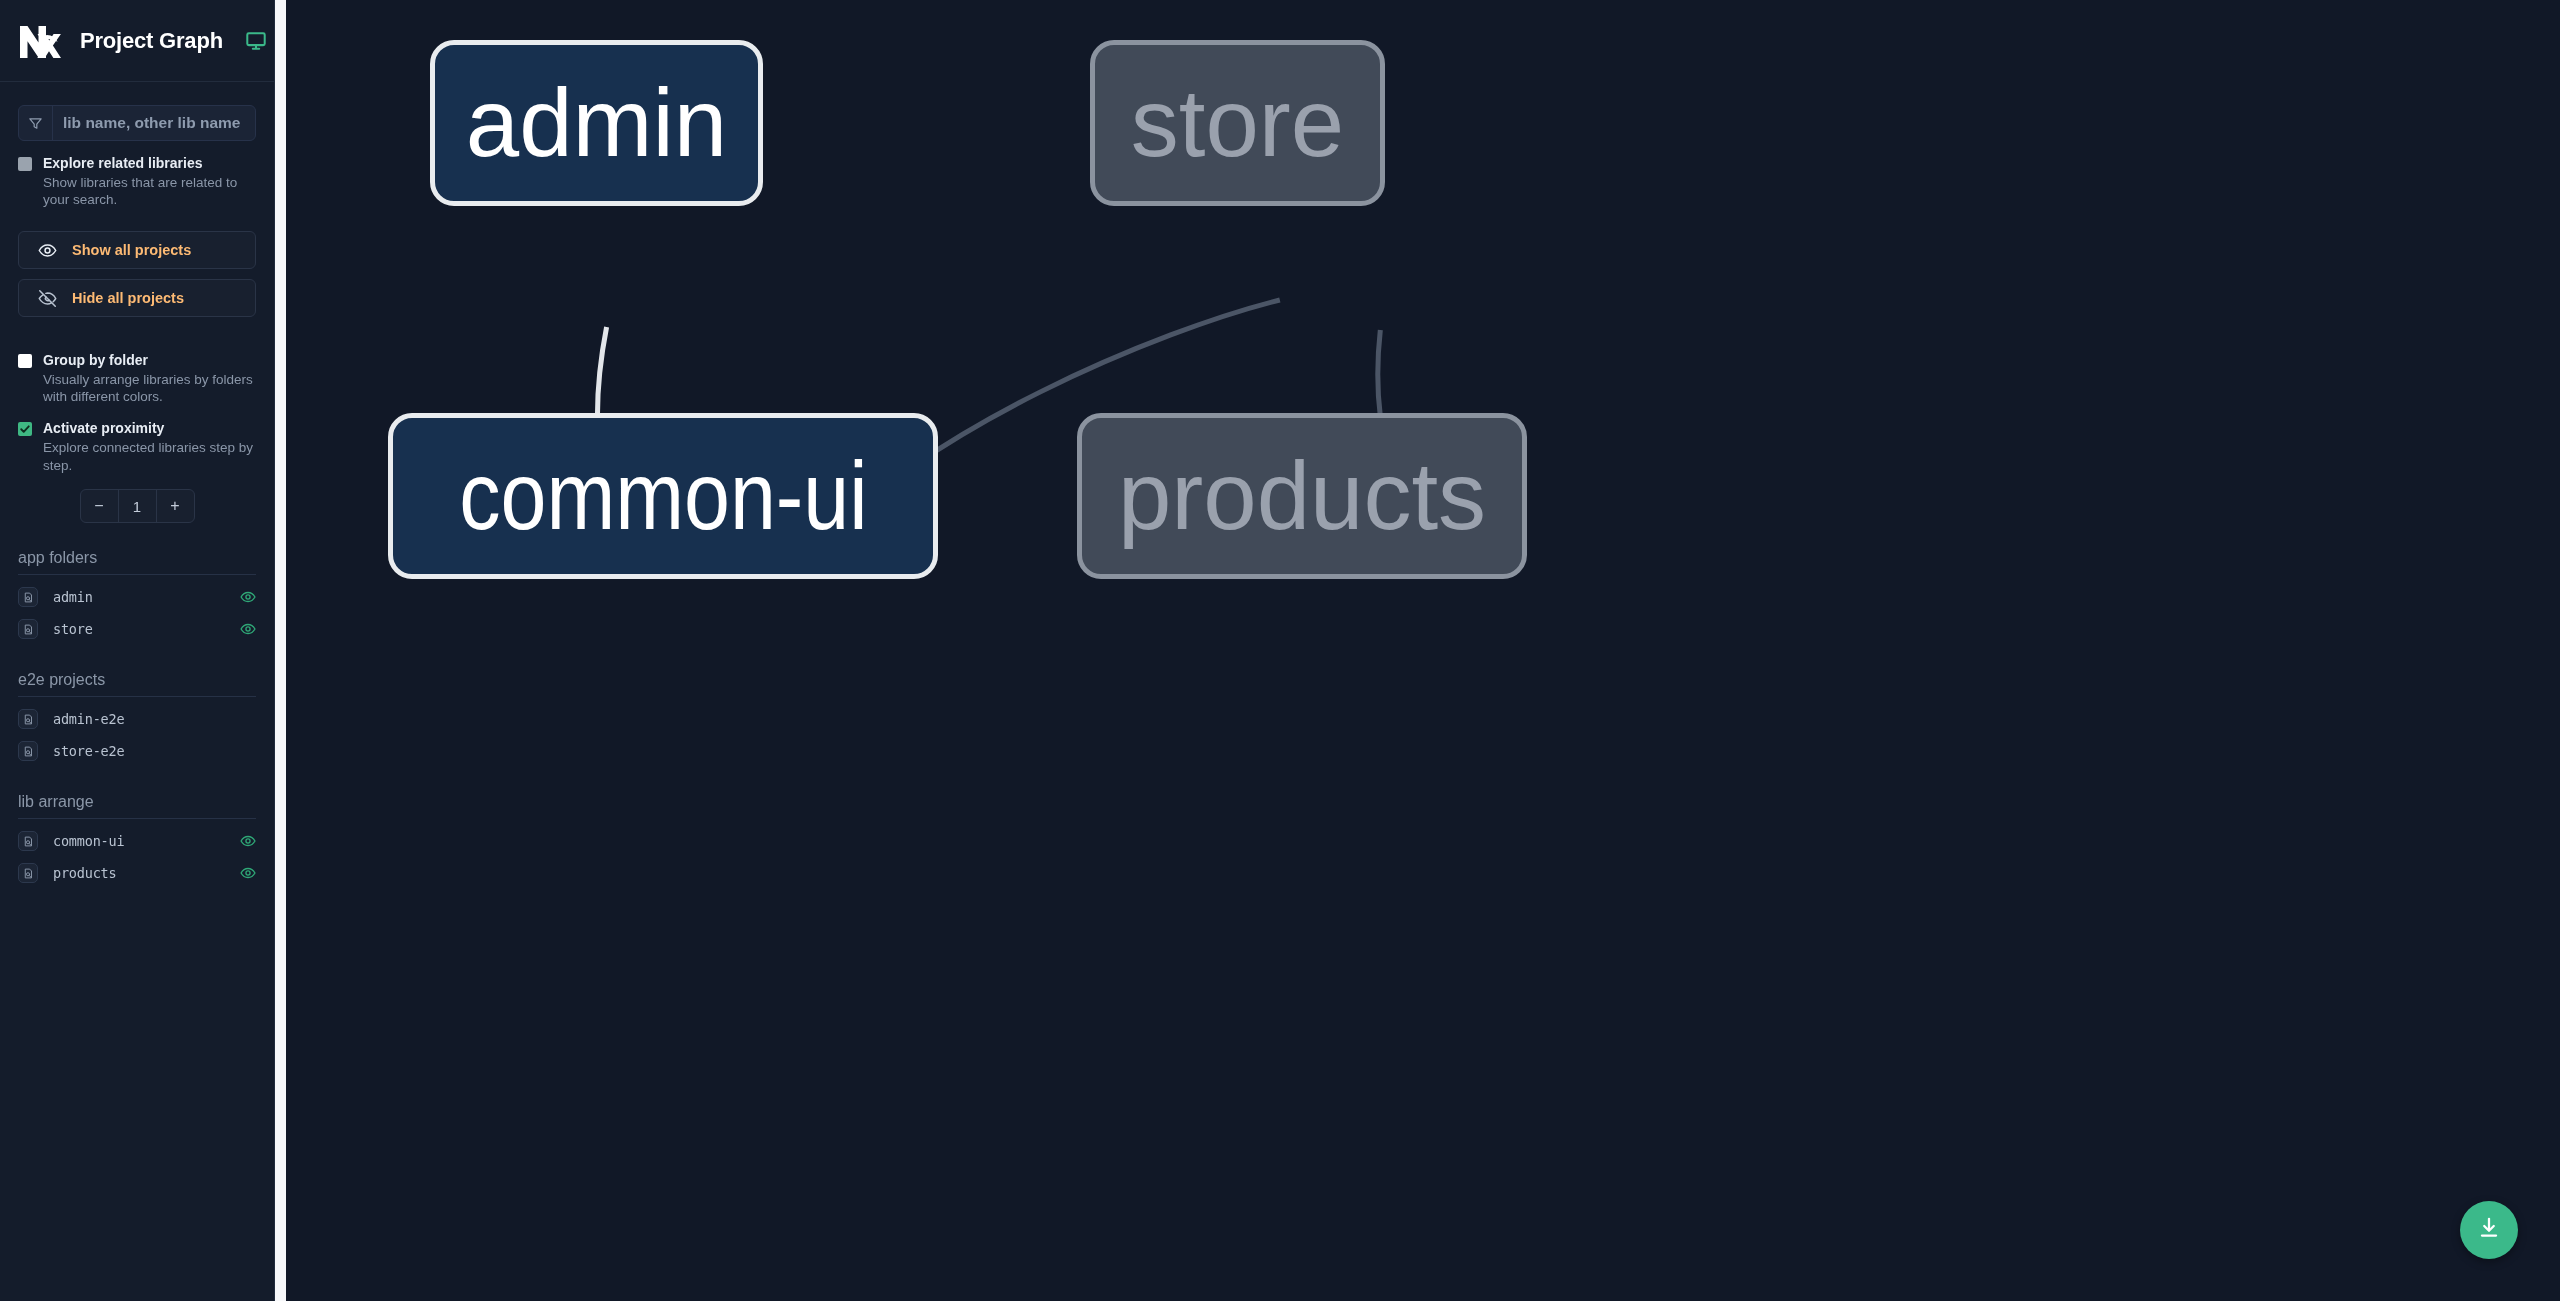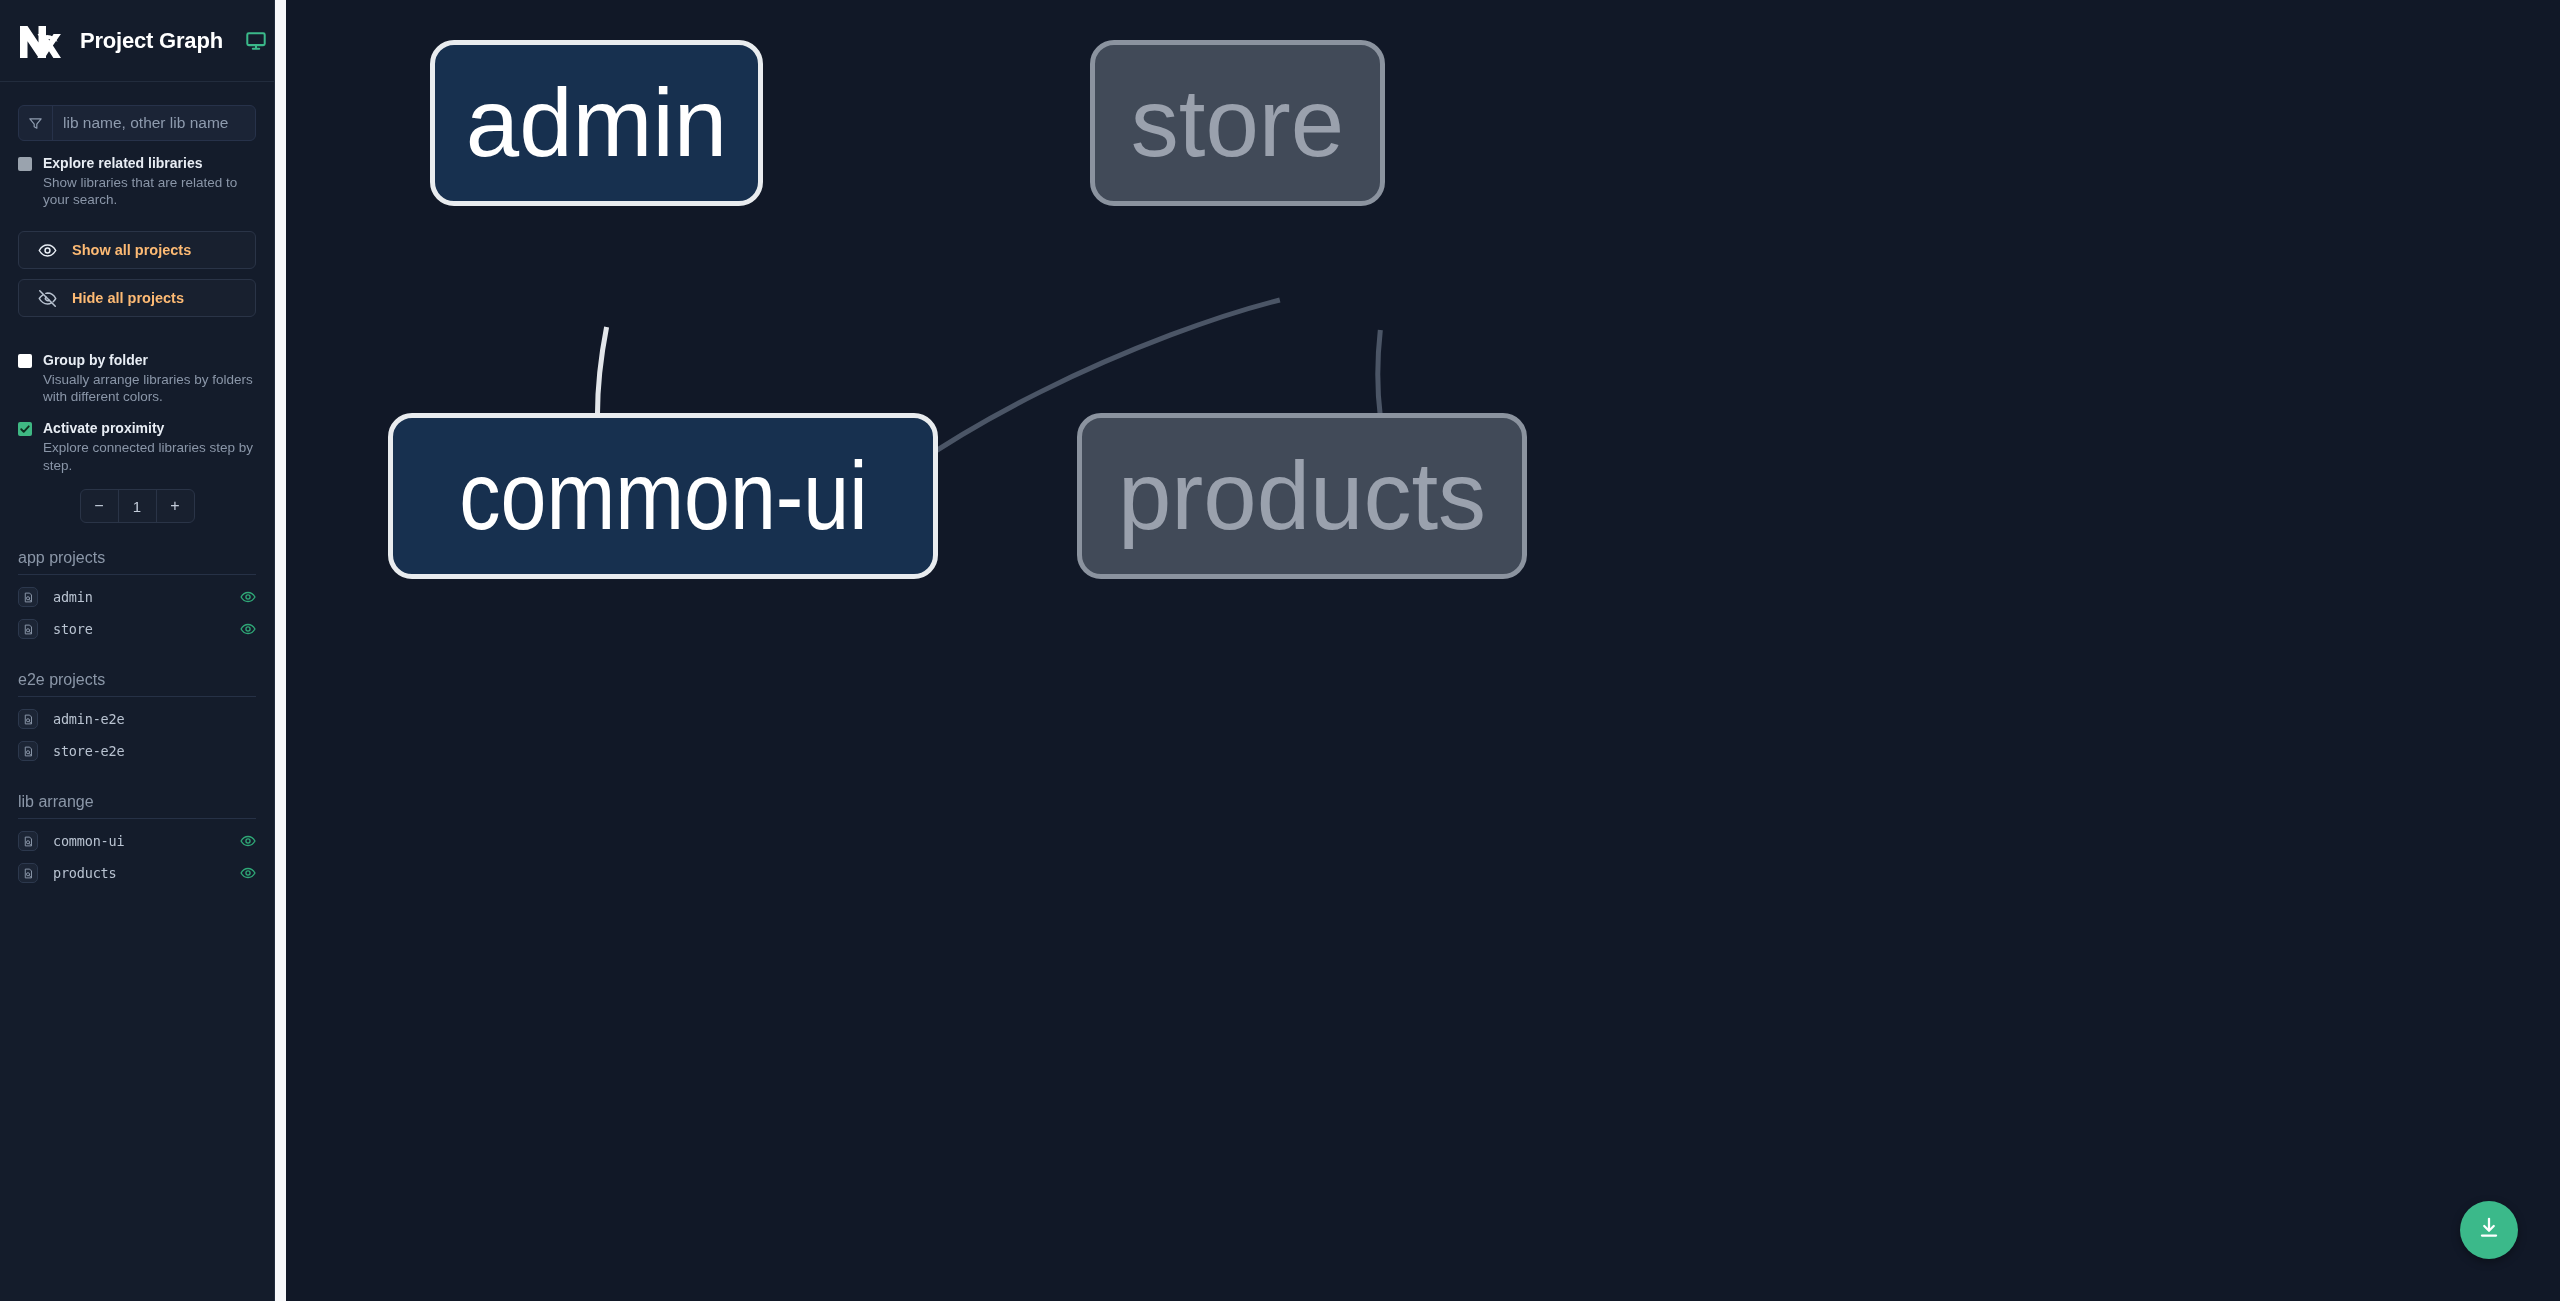--- a/index.html
+++ b/index.html
@@ -57,20 +57,21 @@
     border-right: 1px solid #27324a;
     flex: 0 0 34px;
   }
   .funnel-icon { width: 15px; height: 15px; }
   .search-input {
     flex: 1; height: 100%;
     background: transparent; border: none; outline: none;
     color: #8e9bae; font-size: 15.5px;
     font-family: "Liberation Sans", sans-serif;
     padding: 0 10px;
+    font-weight: bold;
   }
   .search-input::placeholder { color: #8e9bae; }
 
   .opt-row {
     display: flex; gap: 11px;
     padding: 13px 18px 0 18px;
   }
   .chk {
     width: 14px; height: 14px; flex: 0 0 14px;
     margin-top: 3px;
@@ -289,21 +290,21 @@
       </span>
     </div>
 
     <div class="stepper">
       <div>−</div>
       <div class="mid">1</div>
       <div>+</div>
     </div>
 
     <div class="group">
-      <div class="group-head">app projects</div>
+      <div class="group-head">app folders</div>
       <div class="group-rule"></div>
       <div style="height:6px"></div>
       <div class="proj-row">
         <span class="proj-icon">
           <svg viewBox="0 0 14 14" width="11" height="11" fill="none" stroke="#8a96a8" stroke-width="1.25" stroke-linecap="round" stroke-linejoin="round">
             <path d="M3.4 1.4h5.1l2.3 2.4v8.8H3.4z"></path>
               <circle cx="6.4" cy="8" r="2"></circle>
               <path d="M8.1 9.6l2.2 2.4"></path>
           </svg>
         </span>

